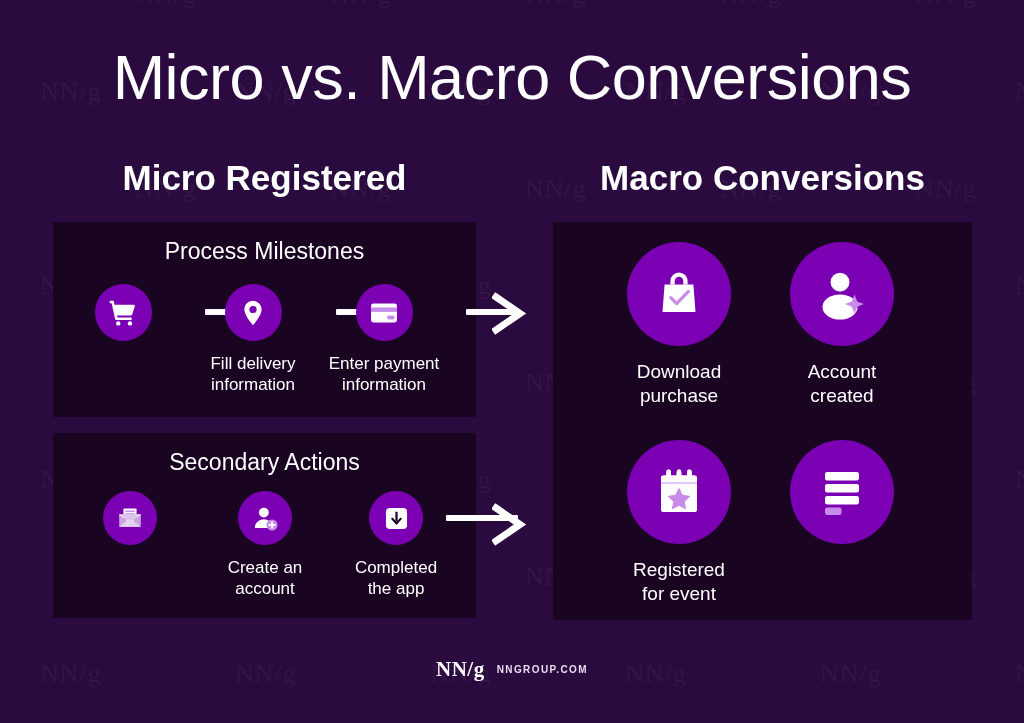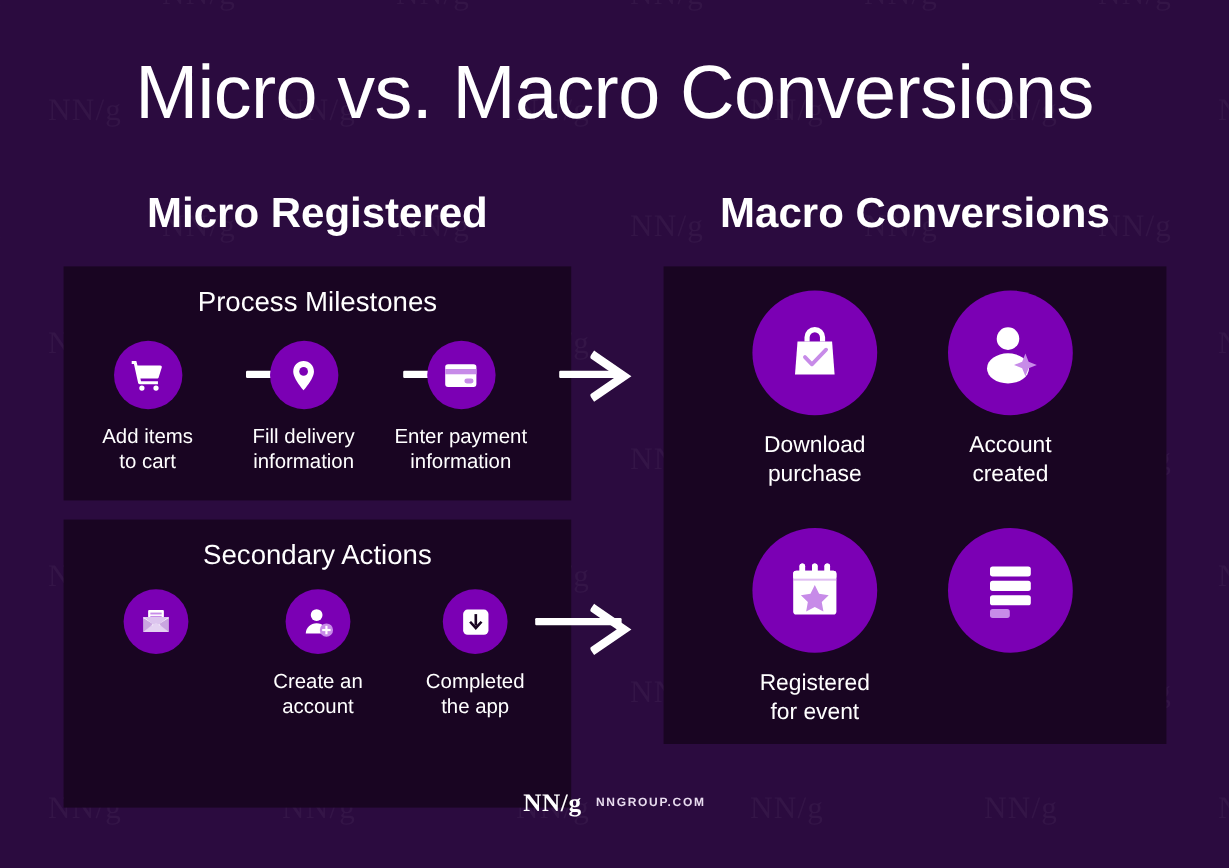--- a/index.html
+++ b/index.html
@@ -62,21 +62,21 @@
   }
   #micro-heading { left:53px; width:423px; text-align:center; }
   #macro-heading { left:553px; width:419px; text-align:center; }
 
   
   .panel {
     position:absolute;
     background:#190522;
   }
   #panel-process   { left:53px;  top:222px; width:423px; height:195px; }
-  #panel-secondary { left:53px;  top:433px; width:423px; height:240px; }
+  #panel-secondary { left:53px;  top:433px; width:423px; height:185px; }
   #panel-macro     { left:553px; top:222px; width:419px; height:398px; }
 
   .panel-title {
     position:absolute;
     left:0; right:0; top:18px;
     text-align:center;
     font-size:23px;
     font-weight:normal;
     line-height:1;
   }
@@ -240,22 +240,20 @@
       <div class="connector" style="left:413px; top:25px; width:52px;"></div>
 
       <div class="step" style="left:5px;">
         <div class="step-circle">
           <svg width="30" height="30" viewBox="0 0 24 24">
             <path d="M1.4 2.2h3.1l.75 3.1h15.2c.72 0 1.2.66 1.0 1.33l-2.1 6.6c-.14.45-.56.76-1.03.76H7.2l.4 1.7h11.3v2.0H6.7c-.48 0-.9-.33-1.01-.8L2.9 4.2H1.4z" fill="#ffffff"></path>
             <circle cx="8.2" cy="20.3" r="1.75" fill="#ffffff"></circle>
             <circle cx="17.6" cy="20.3" r="1.75" fill="#ffffff"></circle>
           </svg>
         </div>
-        <div class="step-label">Add items
-to cart</div>
       </div>
 
       <div class="step" style="left:135px;">
         <div class="step-circle">
           <svg width="28" height="28" viewBox="0 0 24 24">
             <path d="M12 1.6c-4.1 0-7.4 3.3-7.4 7.4 0 5.4 7.4 13.4 7.4 13.4s7.4-8 7.4-13.4c0-4.1-3.3-7.4-7.4-7.4z" fill="#ffffff"></path>
             <circle cx="12" cy="9" r="3.1" fill="#7B00B4"></circle>
           </svg>
         </div>
         <div class="step-label">Fill delivery

